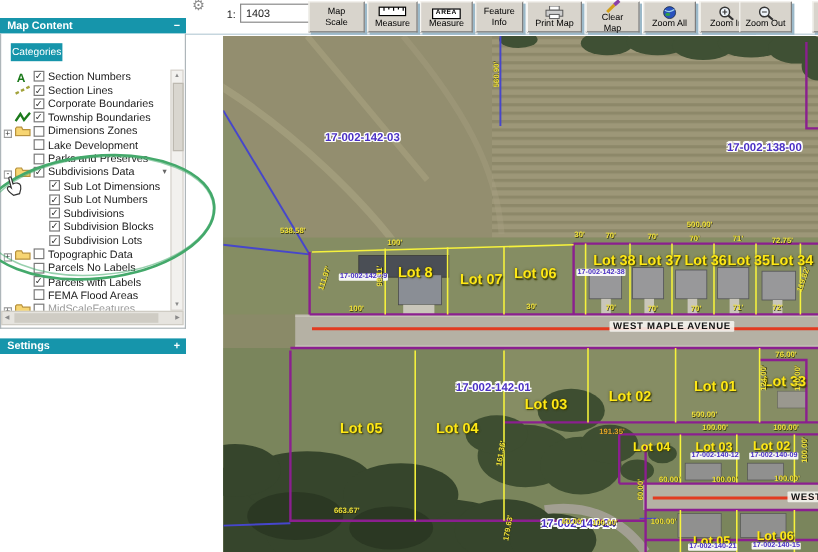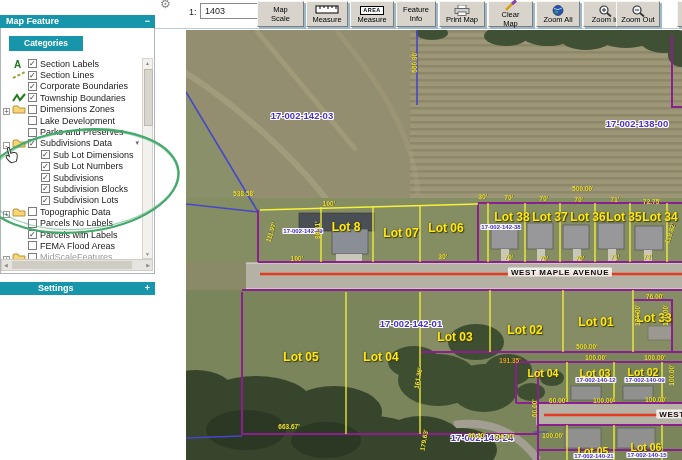--- a/index.html
+++ b/index.html
@@ -24,22 +24,22 @@
   .toolbar-rule{position:absolute;left:0;top:28px;width:682px;height:1px;background:#b9cdd6;z-index:4;}
 
   
   .sidebar{position:absolute;left:0;top:15px;width:155px;height:260px;z-index:10;}
   .panel-header{position:absolute;left:0;top:0;width:155px;height:13px;background:#1695ab;color:#fff;
                 font-size:9px;font-weight:bold;line-height:13px;padding:0;cursor:pointer;}
   .panel-header .ph-title{padding-left:6px;}
   .ph-collapse{position:absolute;right:5px;top:0;font-weight:bold;}
   .panel-body{position:absolute;left:0;top:13px;width:153px;height:245px;background:#fff;
               border:1px solid #aeb6ba;border-top:none;}
-  .tab{position:absolute;left:9px;top:21px;height:15px;padding:0 15px;background:#1695ab;color:#fff;
-       font-size:8.5px;font-weight:bold;line-height:15px;cursor:pointer;}
+  .tab{position:absolute;left:9px;top:21px;height:15px;padding:0 1px;background:#1695ab;color:#fff;
+       font-size:8.5px;font-weight:normal;line-height:15px;cursor:pointer;}
   .tree{position:absolute;left:3px;top:43px;width:137px;height:203px;overflow:hidden;}
   .tree-row{height:11.4px;display:flex;align-items:center;white-space:nowrap;cursor:pointer;}
   .tree-row.lvl1{margin-left:13px;}
   .slot-exp{width:9px;flex:0 0 9px;display:inline-block;}
   .exp{width:7px;height:7px;border:1px solid #9a9a9a;background:#fff;font-size:7px;line-height:5px;
        text-align:center;color:#333;display:inline-block;box-sizing:border-box;}
   .slot-ic{width:16px;flex:0 0 16px;display:inline-flex;align-items:center;}
   .cb{width:9px;height:9px;flex:0 0 9px;border:1px solid #7b7b7b;background:#fff;margin-right:3px;
       position:relative;display:inline-block;box-sizing:border-box;}
   .cb.checked::after{content:"\2713";position:absolute;left:0px;top:-1px;font-size:8px;color:#333;}
@@ -49,21 +49,21 @@
   .vscroll{position:absolute;right:2px;top:43px;width:11px;height:201px;background:#f2f1ee;border:1px solid #d6d3cc;box-sizing:border-box;}
   .vs-up,.vs-dn{position:absolute;left:0;width:100%;text-align:center;font-size:5px;color:#8a8a8a;}
   .vs-up{top:1px;} .vs-dn{bottom:1px;}
   .vs-thumb{position:absolute;left:1px;top:10px;width:7px;height:55px;background:#d9d6cf;border:1px solid #bdb9b0;}
   .hscroll{position:absolute;left:1px;top:244px;width:152px;height:12px;background:#e6e4df;border:1px solid #cfccc4;box-sizing:border-box;}
   .hs-l,.hs-r{position:absolute;top:1px;font-size:5px;color:#8a8a8a;line-height:9px;}
   .hs-l{left:2px;} .hs-r{right:2px;}
   .hs-thumb{position:absolute;left:10px;top:1px;width:120px;height:8px;background:#cfccc4;}
   .settings{position:absolute;left:0;top:282px;width:155px;height:13px;background:#1695ab;color:#fff;
             font-size:9px;font-weight:bold;line-height:13px;z-index:10;cursor:pointer;}
-  .settings .st-title{padding-left:6px;margin-left:32px;}
+  .settings .st-title{padding-left:6px;}
   .st-plus{position:absolute;right:5px;top:0;}
 
   
   .map{position:absolute;left:186px;top:30px;width:496px;height:430px;overflow:hidden;background:#8a8a68;z-index:1;}
   .map svg.map-art{position:absolute;left:0;top:0;}
   #map-labels{position:absolute;inset:0;z-index:3;}
   .map-label{position:absolute;white-space:nowrap;}
   .lot-lg{font-size:12px;font-weight:bold;color:#ffe815;text-shadow:1px 1px 1px rgba(60,60,0,.95),0 0 2px rgba(60,60,0,.8);}
   .lot-md{font-size:10.5px;font-weight:bold;color:#ffe815;text-shadow:1px 1px 1px rgba(60,60,0,.95);}
   .pid{font-size:9.5px;font-weight:bold;color:#4a30c4;
@@ -365,35 +365,35 @@
         <span class="map-label dim" style="left: 291px; top: 405px; transform: translate(-50%, -50%);">60.00'</span>
         <span class="map-label dim" style="left: 318px; top: 406px; transform: translate(-50%, -50%);">100.00'</span>
         <span class="map-label dim" style="left: 367px; top: 405px; transform: translate(-50%, -50%);">100.00'</span>
         <span class="map-label street" style="left: 374px; top: 242px; transform: translate(-50%, -50%);">WEST MAPLE AVENUE</span>
         <span class="map-label street" style="left: 486px; top: 384px; transform: translate(-50%, -50%);">WEST</span>
       </div>
   </div>
 
   <div class="sidebar">
     <div class="panel-header">
-      <span class="ph-title">Map Feature</span>
+      <span class="ph-title">Map Content</span>
       <span class="ph-collapse">−</span>
     </div>
     <div class="panel-body"></div>
     <div class="tab">Categories</div>
     <div class="tree" id="tree">
         <div class="tree-row">
           <span class="slot-exp"></span>
           <span class="slot-ic">
             <svg width="13" height="10">
               <text x="2" y="9" font-size="10" font-weight="bold" fill="#1c7a1c" font-family="Liberation Sans,sans-serif">A</text>
             </svg>
           </span>
           <span class="cb checked"></span>
-          <span class="tree-label">Section Labels</span>
+          <span class="tree-label">Section Numbers</span>
         </div>
         <div class="tree-row">
           <span class="slot-exp"></span>
           <span class="slot-ic">
             <svg width="14" height="10">
               <path d="M1,8 L13,2" stroke="#a3a33c" stroke-width="2" stroke-dasharray="3,2" fill="none"></path>
             </svg>
           </span>
           <span class="cb checked"></span>
           <span class="tree-label">Section Lines</span>

